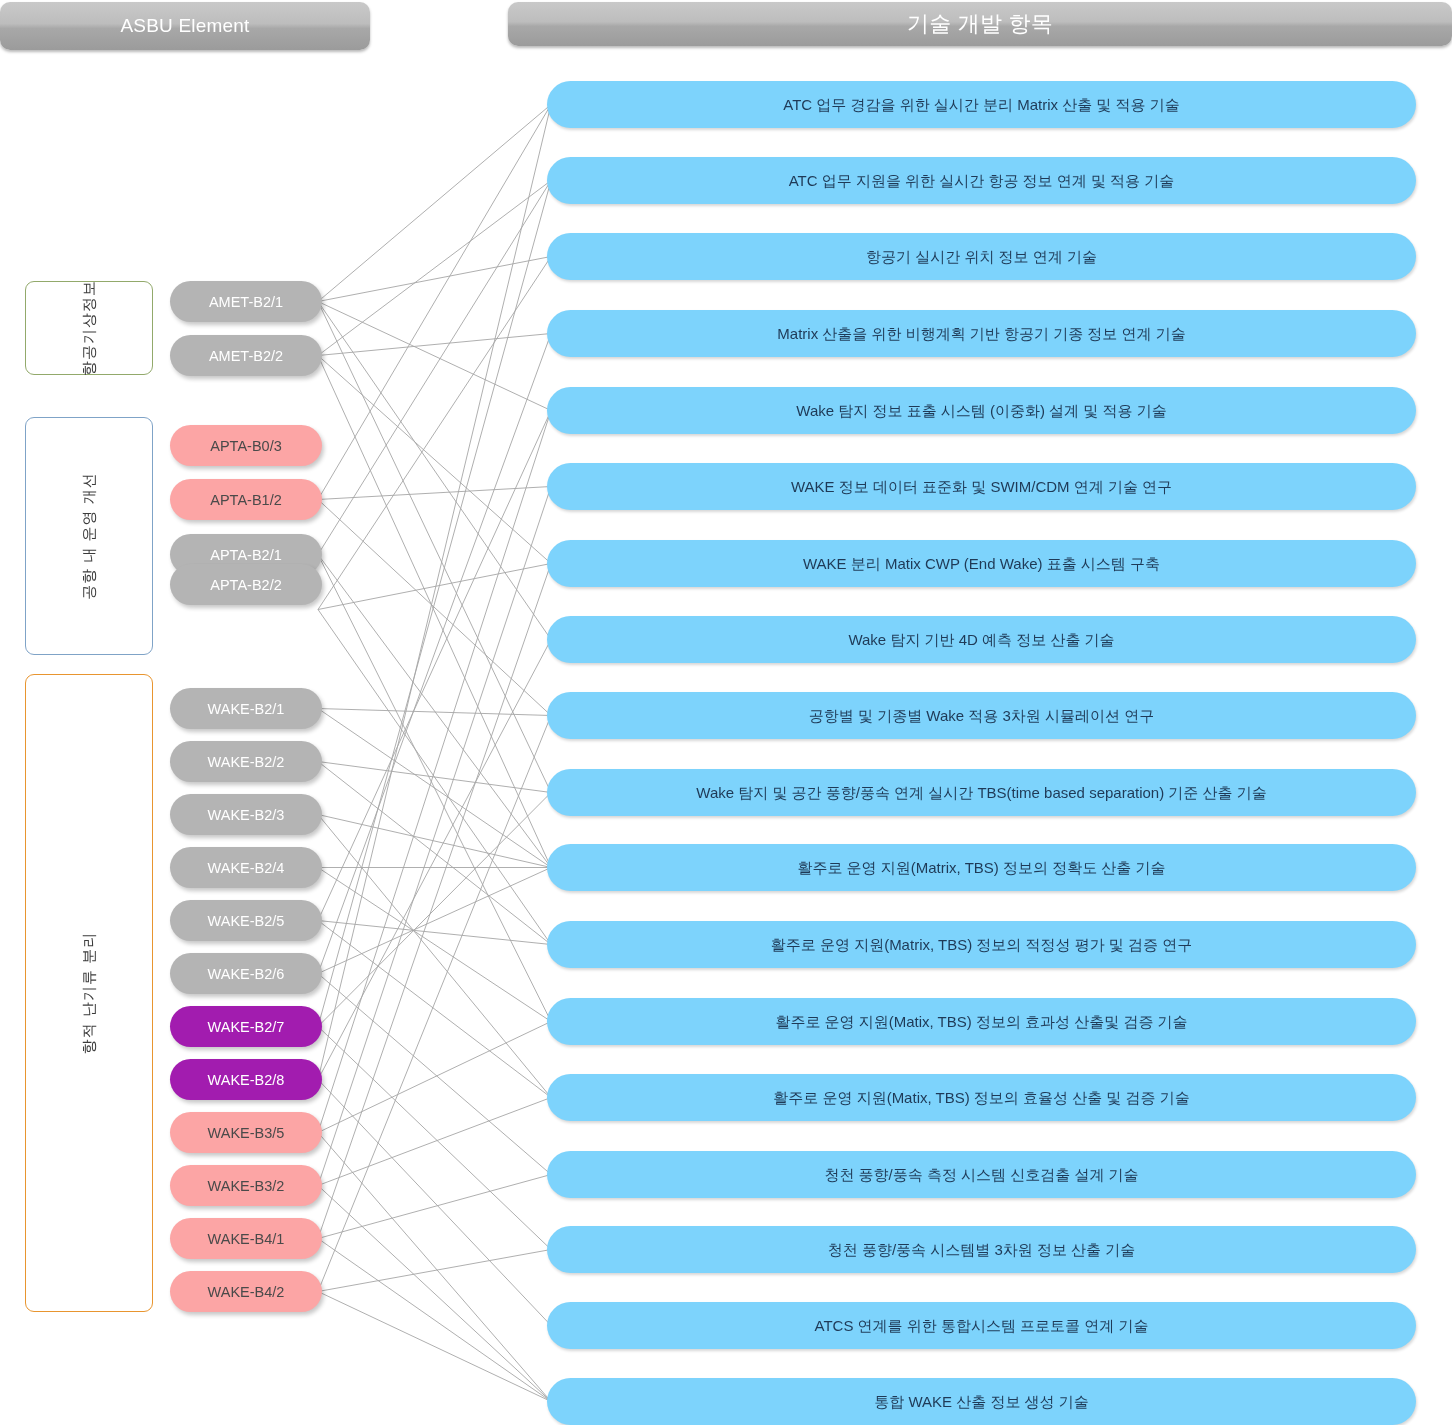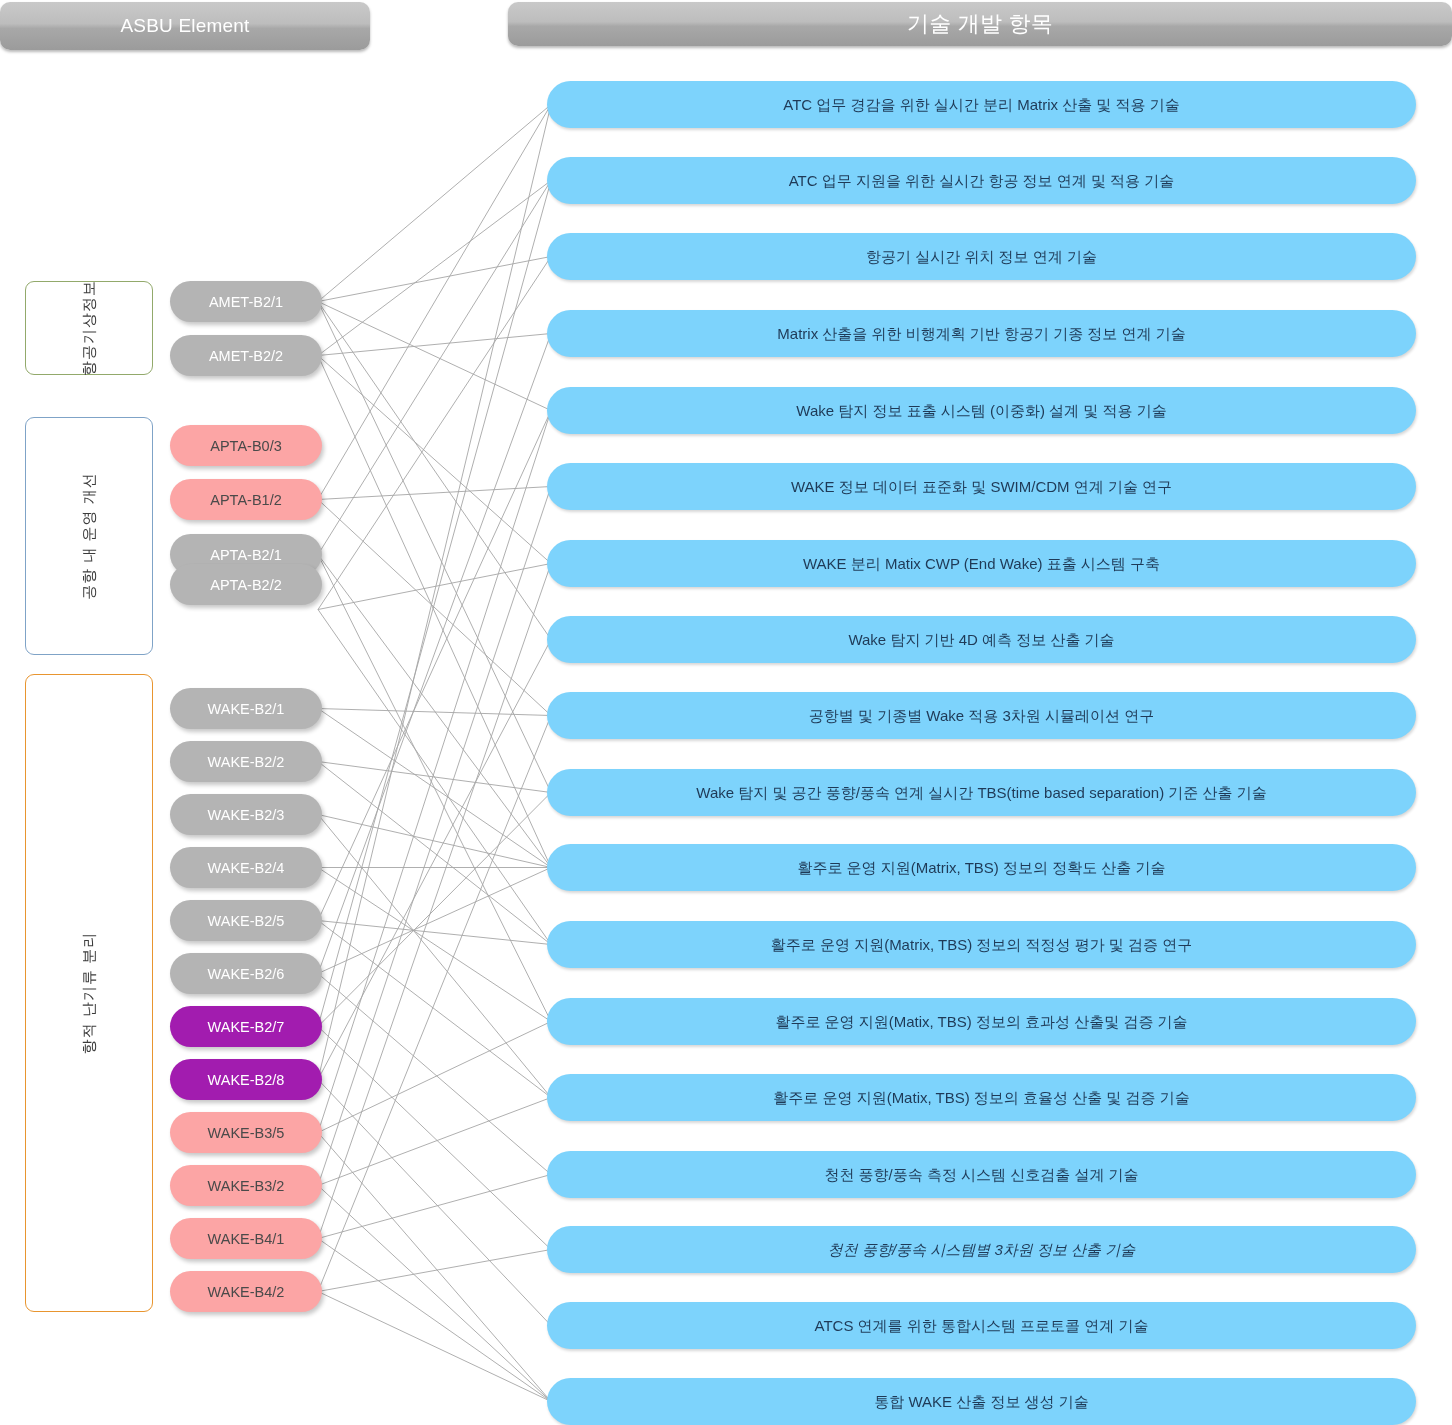--- a/index.html
+++ b/index.html
@@ -174,18 +174,18 @@
       <div class="tech" style="top: 463px;">WAKE 정보 데이터 표준화 및 SWIM/CDM 연계 기술 연구</div>
       <div class="tech" style="top: 540px;">WAKE 분리 Matix CWP (End Wake) 표출 시스템 구축</div>
       <div class="tech" style="top: 616px;">Wake 탐지 기반 4D 예측 정보 산출 기술</div>
       <div class="tech" style="top: 692px;">공항별 및 기종별 Wake 적용 3차원 시뮬레이션 연구</div>
       <div class="tech" style="top: 769px;">Wake 탐지 및 공간 풍향/풍속 연계 실시간 TBS(time based separation) 기준 산출 기술</div>
       <div class="tech" style="top: 844px;">활주로 운영 지원(Matrix, TBS) 정보의 정확도 산출 기술</div>
       <div class="tech" style="top: 921px;">활주로 운영 지원(Matrix, TBS) 정보의 적정성 평가 및 검증 연구</div>
       <div class="tech" style="top: 998px;">활주로 운영 지원(Matix, TBS) 정보의 효과성 산출및 검증 기술</div>
       <div class="tech" style="top: 1074px;">활주로 운영 지원(Matix, TBS) 정보의 효율성 산출 및 검증 기술</div>
       <div class="tech" style="top: 1151px;">청천 풍향/풍속 측정  시스템 신호검출 설계 기술</div>
-      <div class="tech" style="top: 1226px; font-style: italic;">청천 풍향/풍속 시스템별 3차원 정보 산출 기술</div>
+      <div class="tech" style="top: 1226px;">청천 풍향/풍속 시스템별 3차원 정보 산출 기술</div>
       <div class="tech" style="top: 1302px;">ATCS 연계를 위한 통합시스템 프로토콜 연계 기술</div>
       <div class="tech" style="top: 1378px;">통합 WAKE 산출 정보 생성 기술</div>
     </div>
 
 </div>
 
 </body></html>

